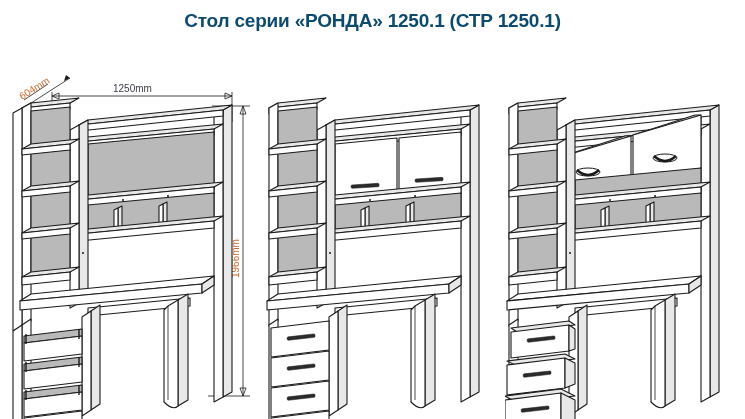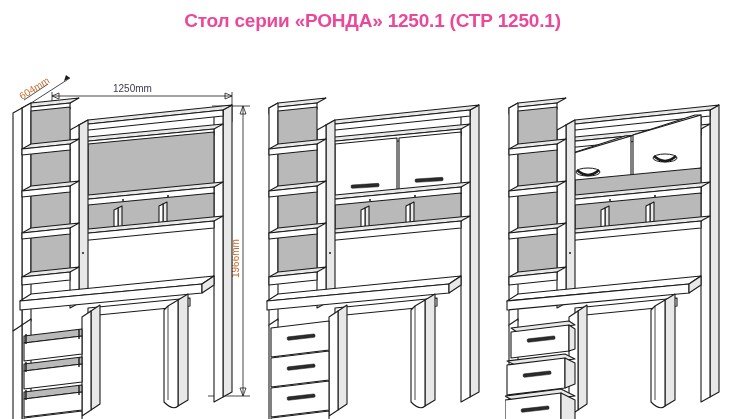--- a/index.html
+++ b/index.html
@@ -16,21 +16,21 @@
     font-family: "Liberation Sans", sans-serif;
   }
   #page-title {
     position: absolute;
     top: 10px;
     left: 0;
     width: 745px;
     text-align: center;
     font-size: 19px;
     font-weight: bold;
-    color: #ec4899;
+    color: #0c4a6e;
     letter-spacing: -0.2px;
     font-family: "Liberation Sans", sans-serif;
   }
   #drawing-area {
     position: absolute;
     top: 48px;
     left: 0;
     width: 745px;
     height: 371px;
   }

